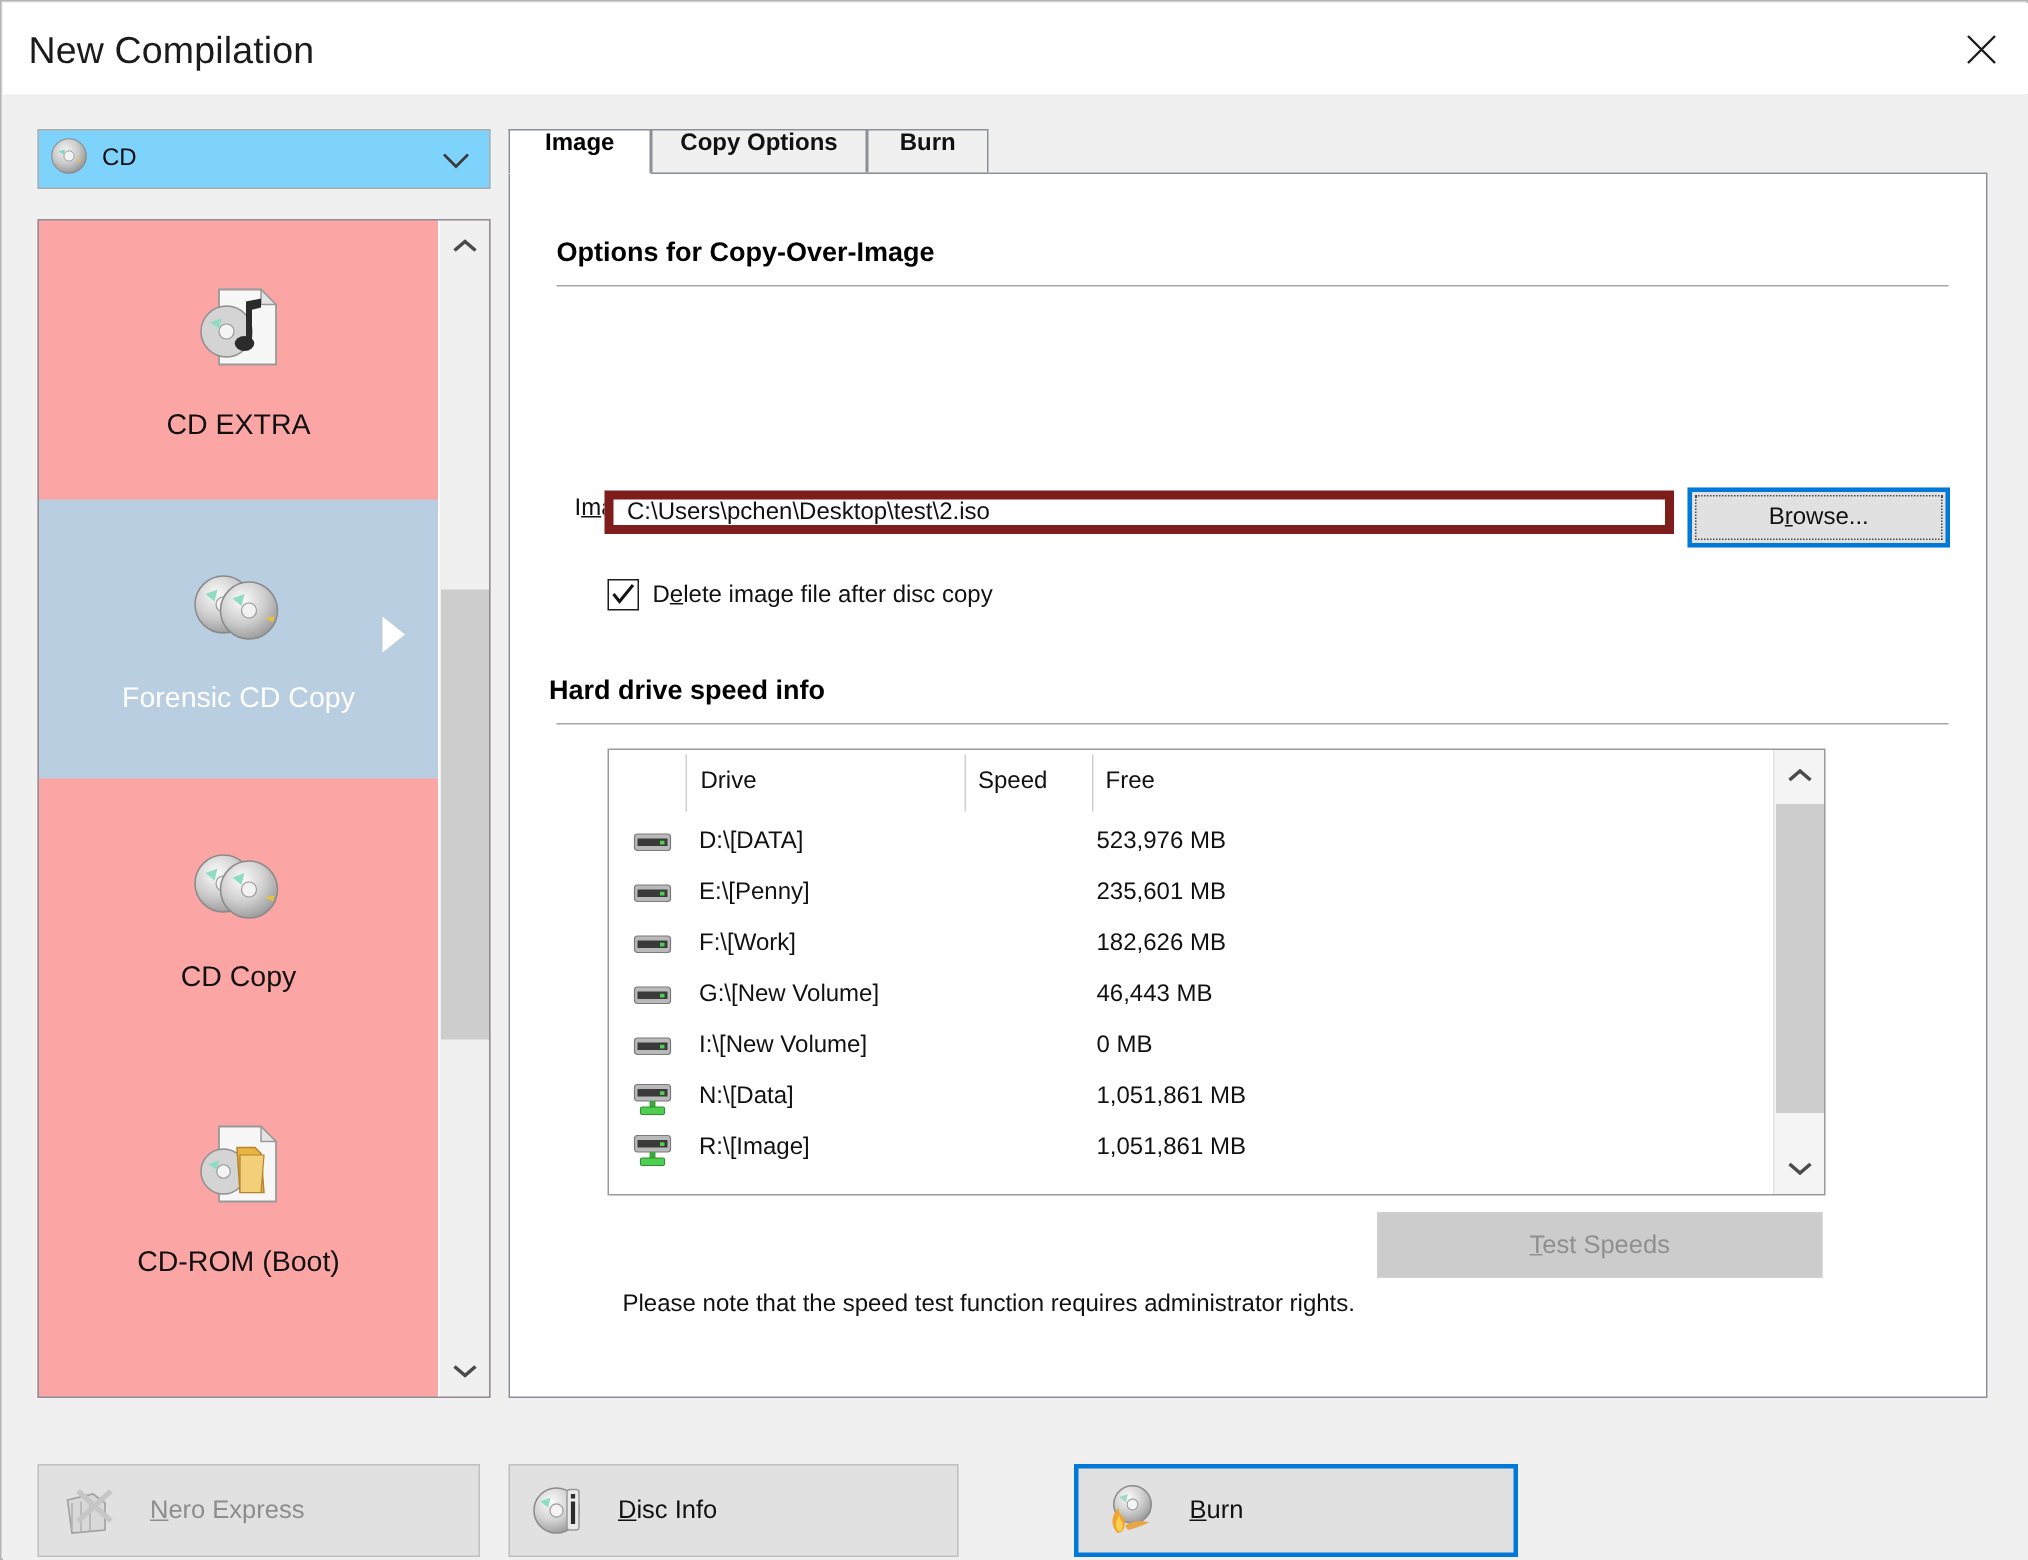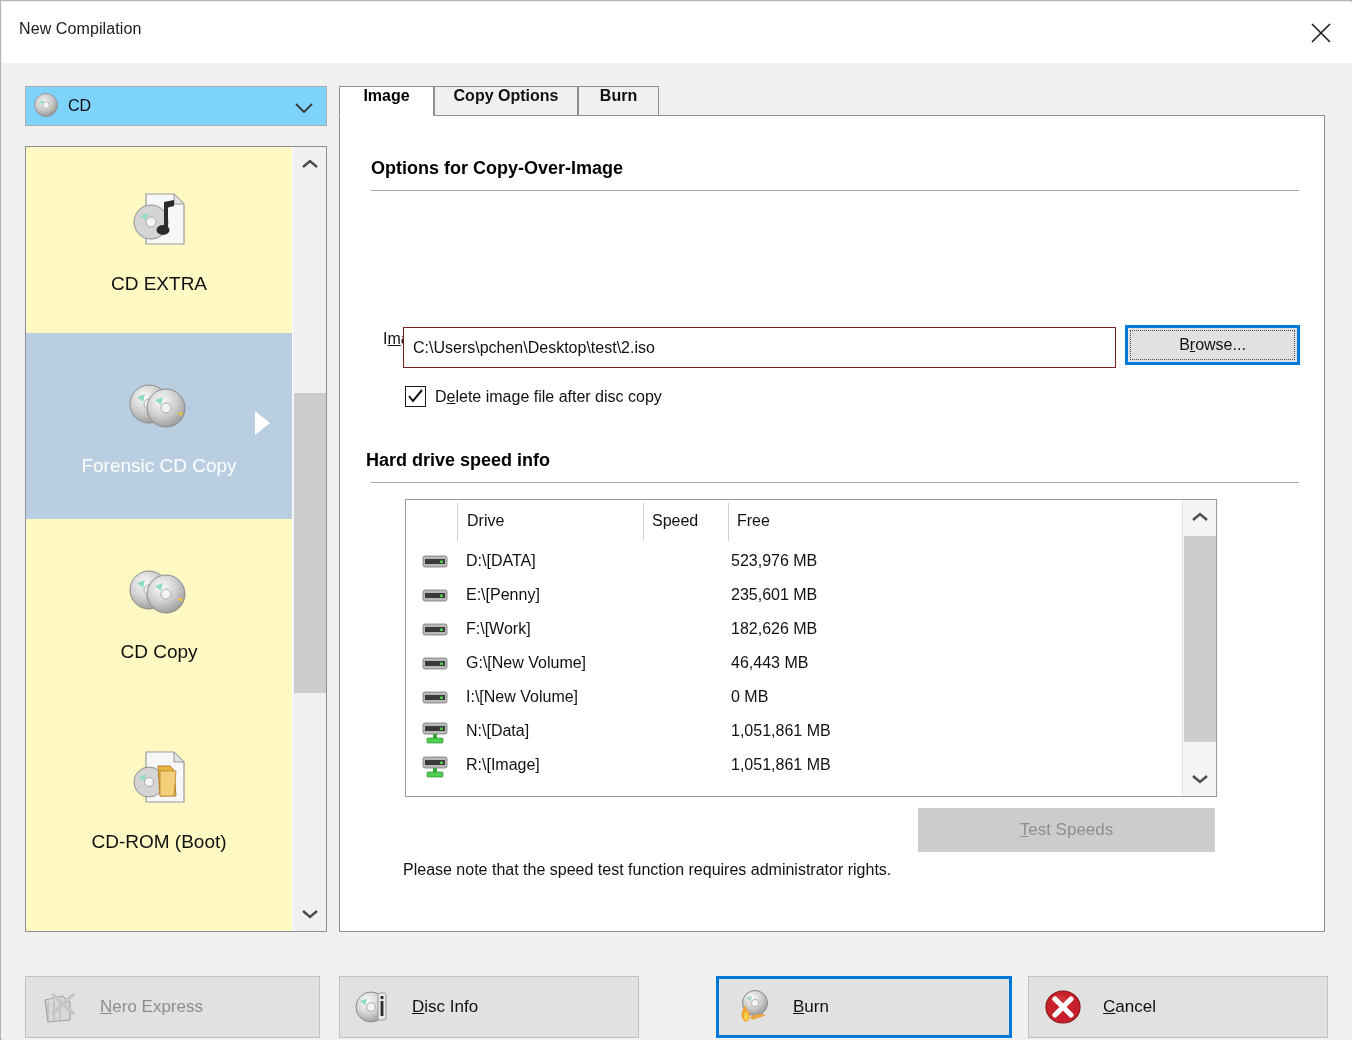--- a/index.html
+++ b/index.html
@@ -29,21 +29,21 @@
   .titlebar {
     position: absolute;
     left: 1px; top: 1px;
     width: 1350px; height: 61px;
     background: #ffffff;
     box-sizing: border-box;
   }
   .title-text {
     position: absolute;
     left: 17px; top: 18px;
-    font-size: 16px;
+    font-size: 25px;
     color: #1b1b1b;
     letter-spacing: .1px;
   }
   .close-btn {
     position: absolute;
     right: 0; top: 0;
     width: 62px; height: 61px;
     display: flex; align-items: center; justify-content: center;
     cursor: pointer;
   }
@@ -77,21 +77,21 @@
   .combo-arrow {
     position: absolute; right: 13px; top: 13px;
   }
 
   .type-list {
     position: absolute;
     left: 23px; top: 83px;
     width: 302px; height: 786px;
     box-sizing: border-box;
     border: 1px solid #8a8f98;
-    background: #fef9c3;
+    background: #fca5a5;
     overflow: hidden;
   }
   .type-items {
     position: absolute;
     left: 0; top: 0;
     width: 266px;
   }
   .type-item {
     position: relative;
     height: 186px;
@@ -195,23 +195,23 @@
     position: absolute;
     font-size: 16px;
     color: #111;
     margin-top: 46px;
   }
   .u { text-decoration: underline; }
 
   .path-input {
     position: absolute;
     left: 63px; top: 211px;
-    width: 713px; height: 41px;
-    box-sizing: border-box;
-    border: 1px solid #7f1d1d;
+    width: 713px; height: 29px;
+    box-sizing: border-box;
+    border: 6px solid #7f1d1d;
     background: #ffffff;
     font-family: "Liberation Sans", sans-serif;
     font-size: 16px;
     color: #111;
     padding: 0 9px;
     outline: none;
   }
   .browse-btn {
     position: absolute;
     left: 785px; top: 209px;
@@ -332,21 +332,21 @@
     box-sizing: border-box;
     border: 1px solid #cfcfcf;
     background: #cccccc;
     display: flex; align-items: center; justify-content: center;
     font-size: 17px;
     color: #8f8f8f;
     cursor: default;
   }
   .note-text {
     position: absolute;
-    left: 63px; top: 745px;
+    left: 75px; top: 745px;
     font-size: 16px;
     color: #111;
   }
 
   
   .btnbar { position: absolute; left: 0; top: 900px; width: 1350px; height: 97px; }
   .bbtn {
     position: absolute;
     top: 13px;
     height: 62px;
@@ -719,27 +719,17 @@
             <circle cx="22" cy="15" r="3.6" fill="#f4f4f4" stroke="#9a9a9a" stroke-width="0.7"></circle>
             <path d="M13 10 L19 8 L17.6 13.5 Z" fill="#9fd9c8"></path>
             <path d="M12 34 C6 28, 9 21, 13 17 C12 23, 17 22, 17 27 C17 31, 15 34, 12 34 Z" fill="#f0a330"></path>
             <path d="M13 33 C9.5 29.5, 11 25, 13.6 22 C13.2 26, 15.6 25.6, 15.6 28.6 C15.6 31, 14.6 33, 13 33 Z" fill="#f6d14e"></path>
             <path d="M17 29 C22 26, 28 25, 33 27 C29 29, 23 31, 19 32 Z" fill="#e8a744"></path>
           </svg>
         </span>
         <span class="blabel"><span class="u">B</span><span>urn</span></span>
       </div>
 
-      <div class="bbtn" style="left:1026px; width:300px;">
-        <span class="bico">
-          <svg width="42" height="38" viewBox="0 0 42 38">
-            <ellipse cx="20" cy="19" rx="17" ry="16" fill="#c8202a" stroke="#8f1219" stroke-width="1.2"></ellipse>
-            <ellipse cx="16" cy="12" rx="8" ry="5" fill="#d8454d" opacity="0.55"></ellipse>
-            <path d="M12 11 L28 27 M28 11 L12 27" stroke="#ffffff" stroke-width="5.2" stroke-linecap="round" fill="none"></path>
-          </svg>
-        </span>
-        <span class="blabel"><span class="u">C</span><span>ancel</span></span>
-      </div>
 
     </div>
 
   </div>
 </div>
 
 </body></html>

